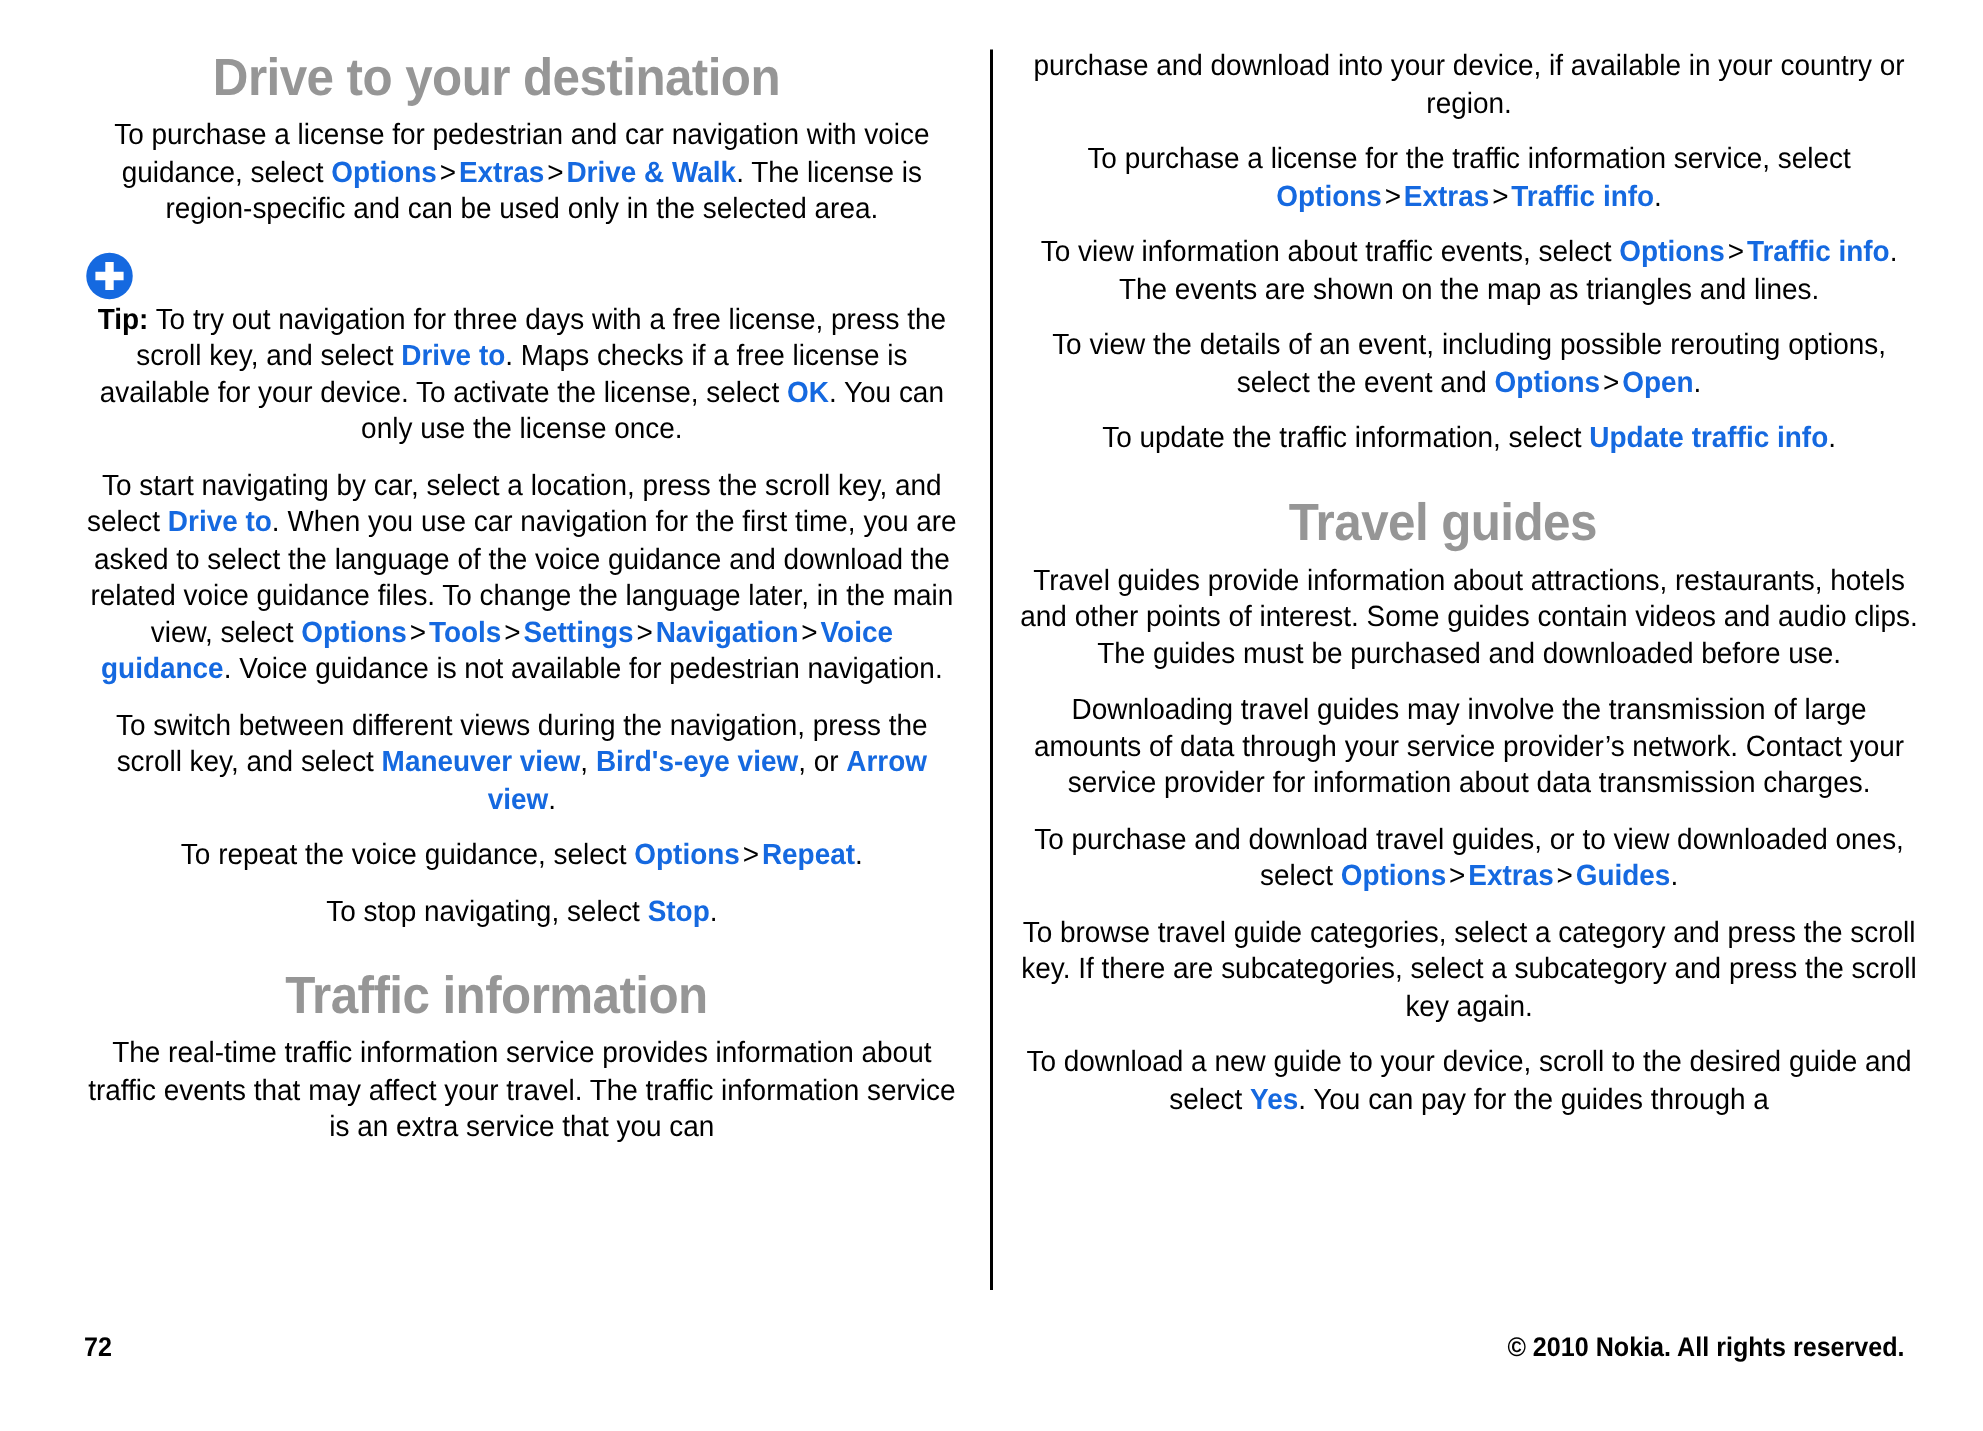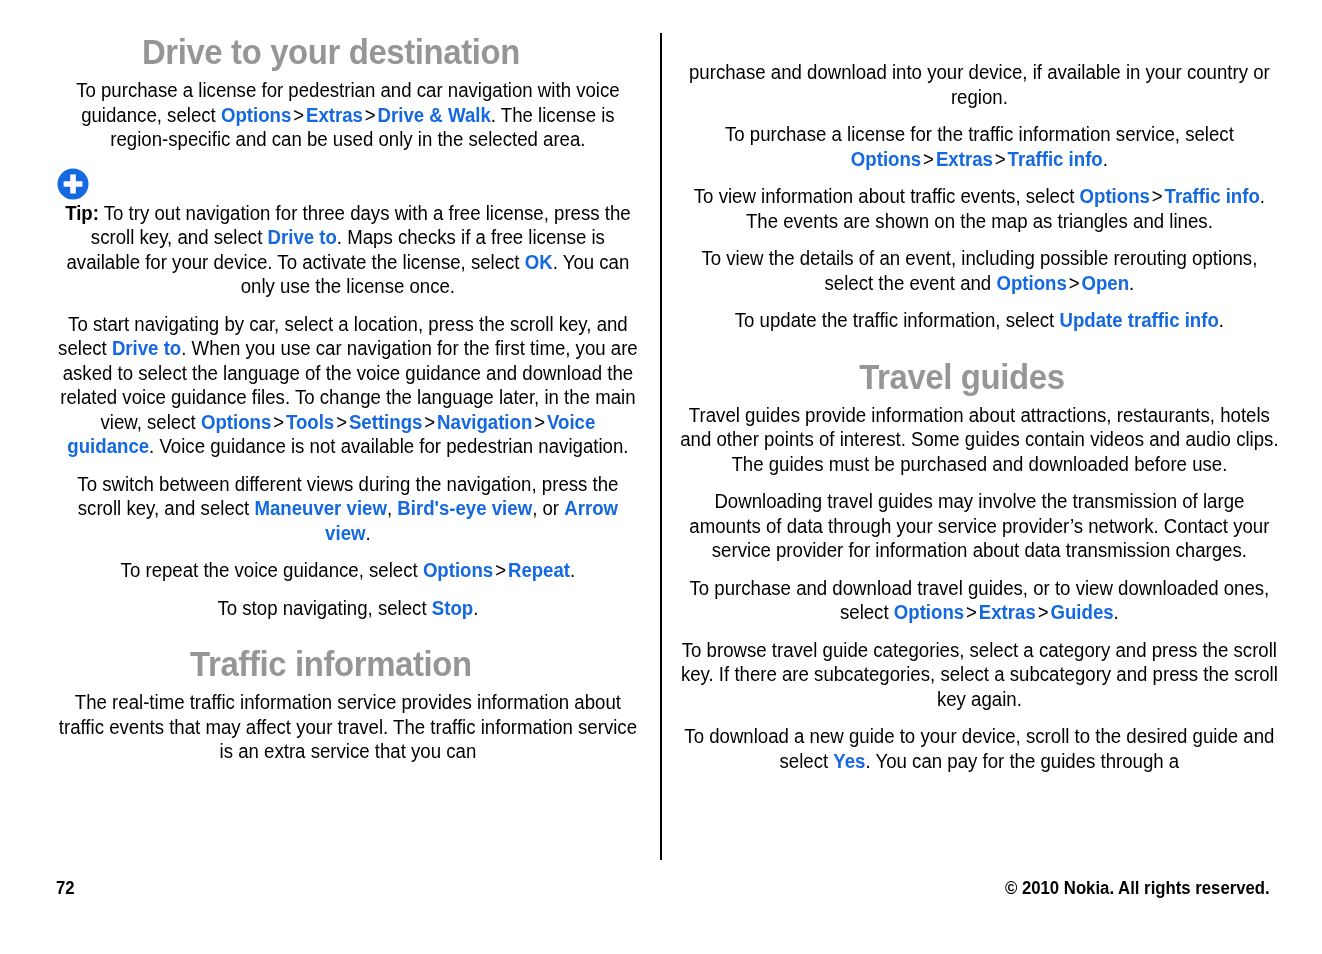--- a/index.html
+++ b/index.html
@@ -38,21 +38,20 @@
     box-sizing: border-box;
     position: relative;
   }
   .col-left {
     width: 661px;
     padding: 32px 20px 0 56px;
   }
   .col-right {
     width: 661px;
     padding: 32px 40px 0 17px;
-    margin-top: 28px;
   }
 
   .divider {
     position: absolute;
     left: 660px;
     top: 33px;
     width: 2px;
     height: 827px;
     background: #000000;
   }
@@ -112,21 +111,21 @@
   }
   .gt {
     color: #000000;
     font-weight: normal;
     padding: 0 2px;
   }
 
   .footer {
     position: absolute;
     left: 0;
-    bottom: 10px;
+    bottom: 0;
     width: 1322px;
     height: 84px;
   }
   .footer-page {
     position: absolute;
     left: 56px;
     top: 18px;
     font-size: 18px;
     font-weight: bold;
     color: #000000;

